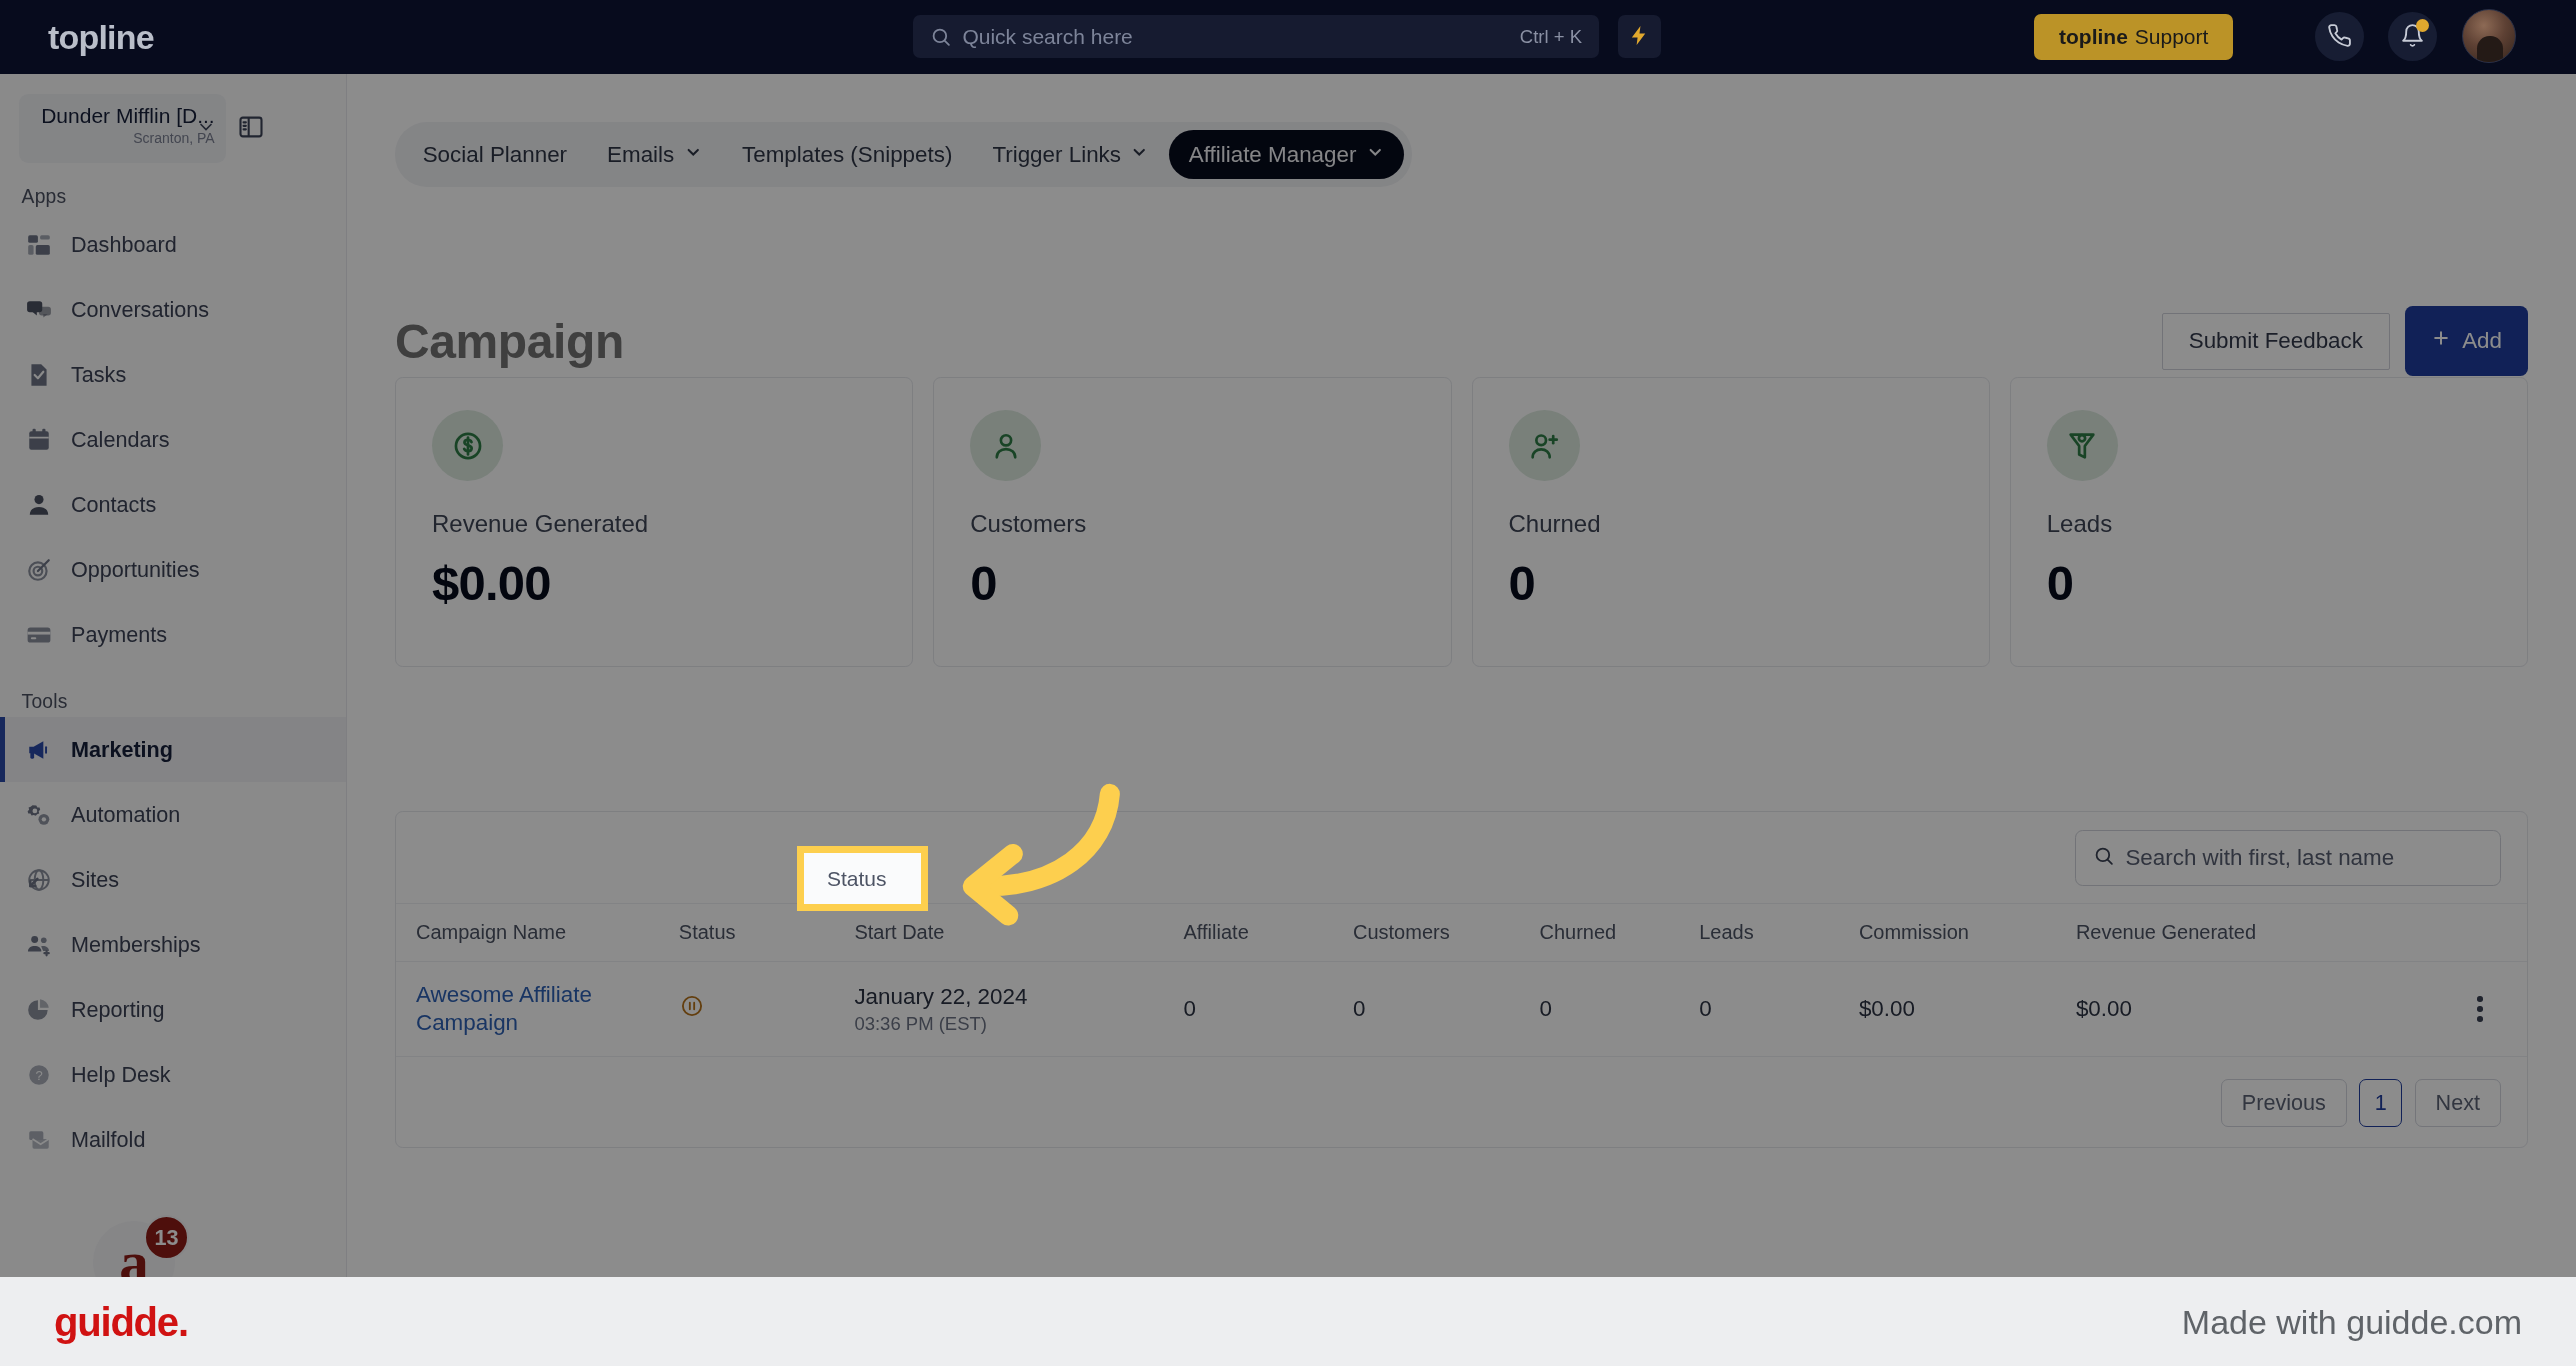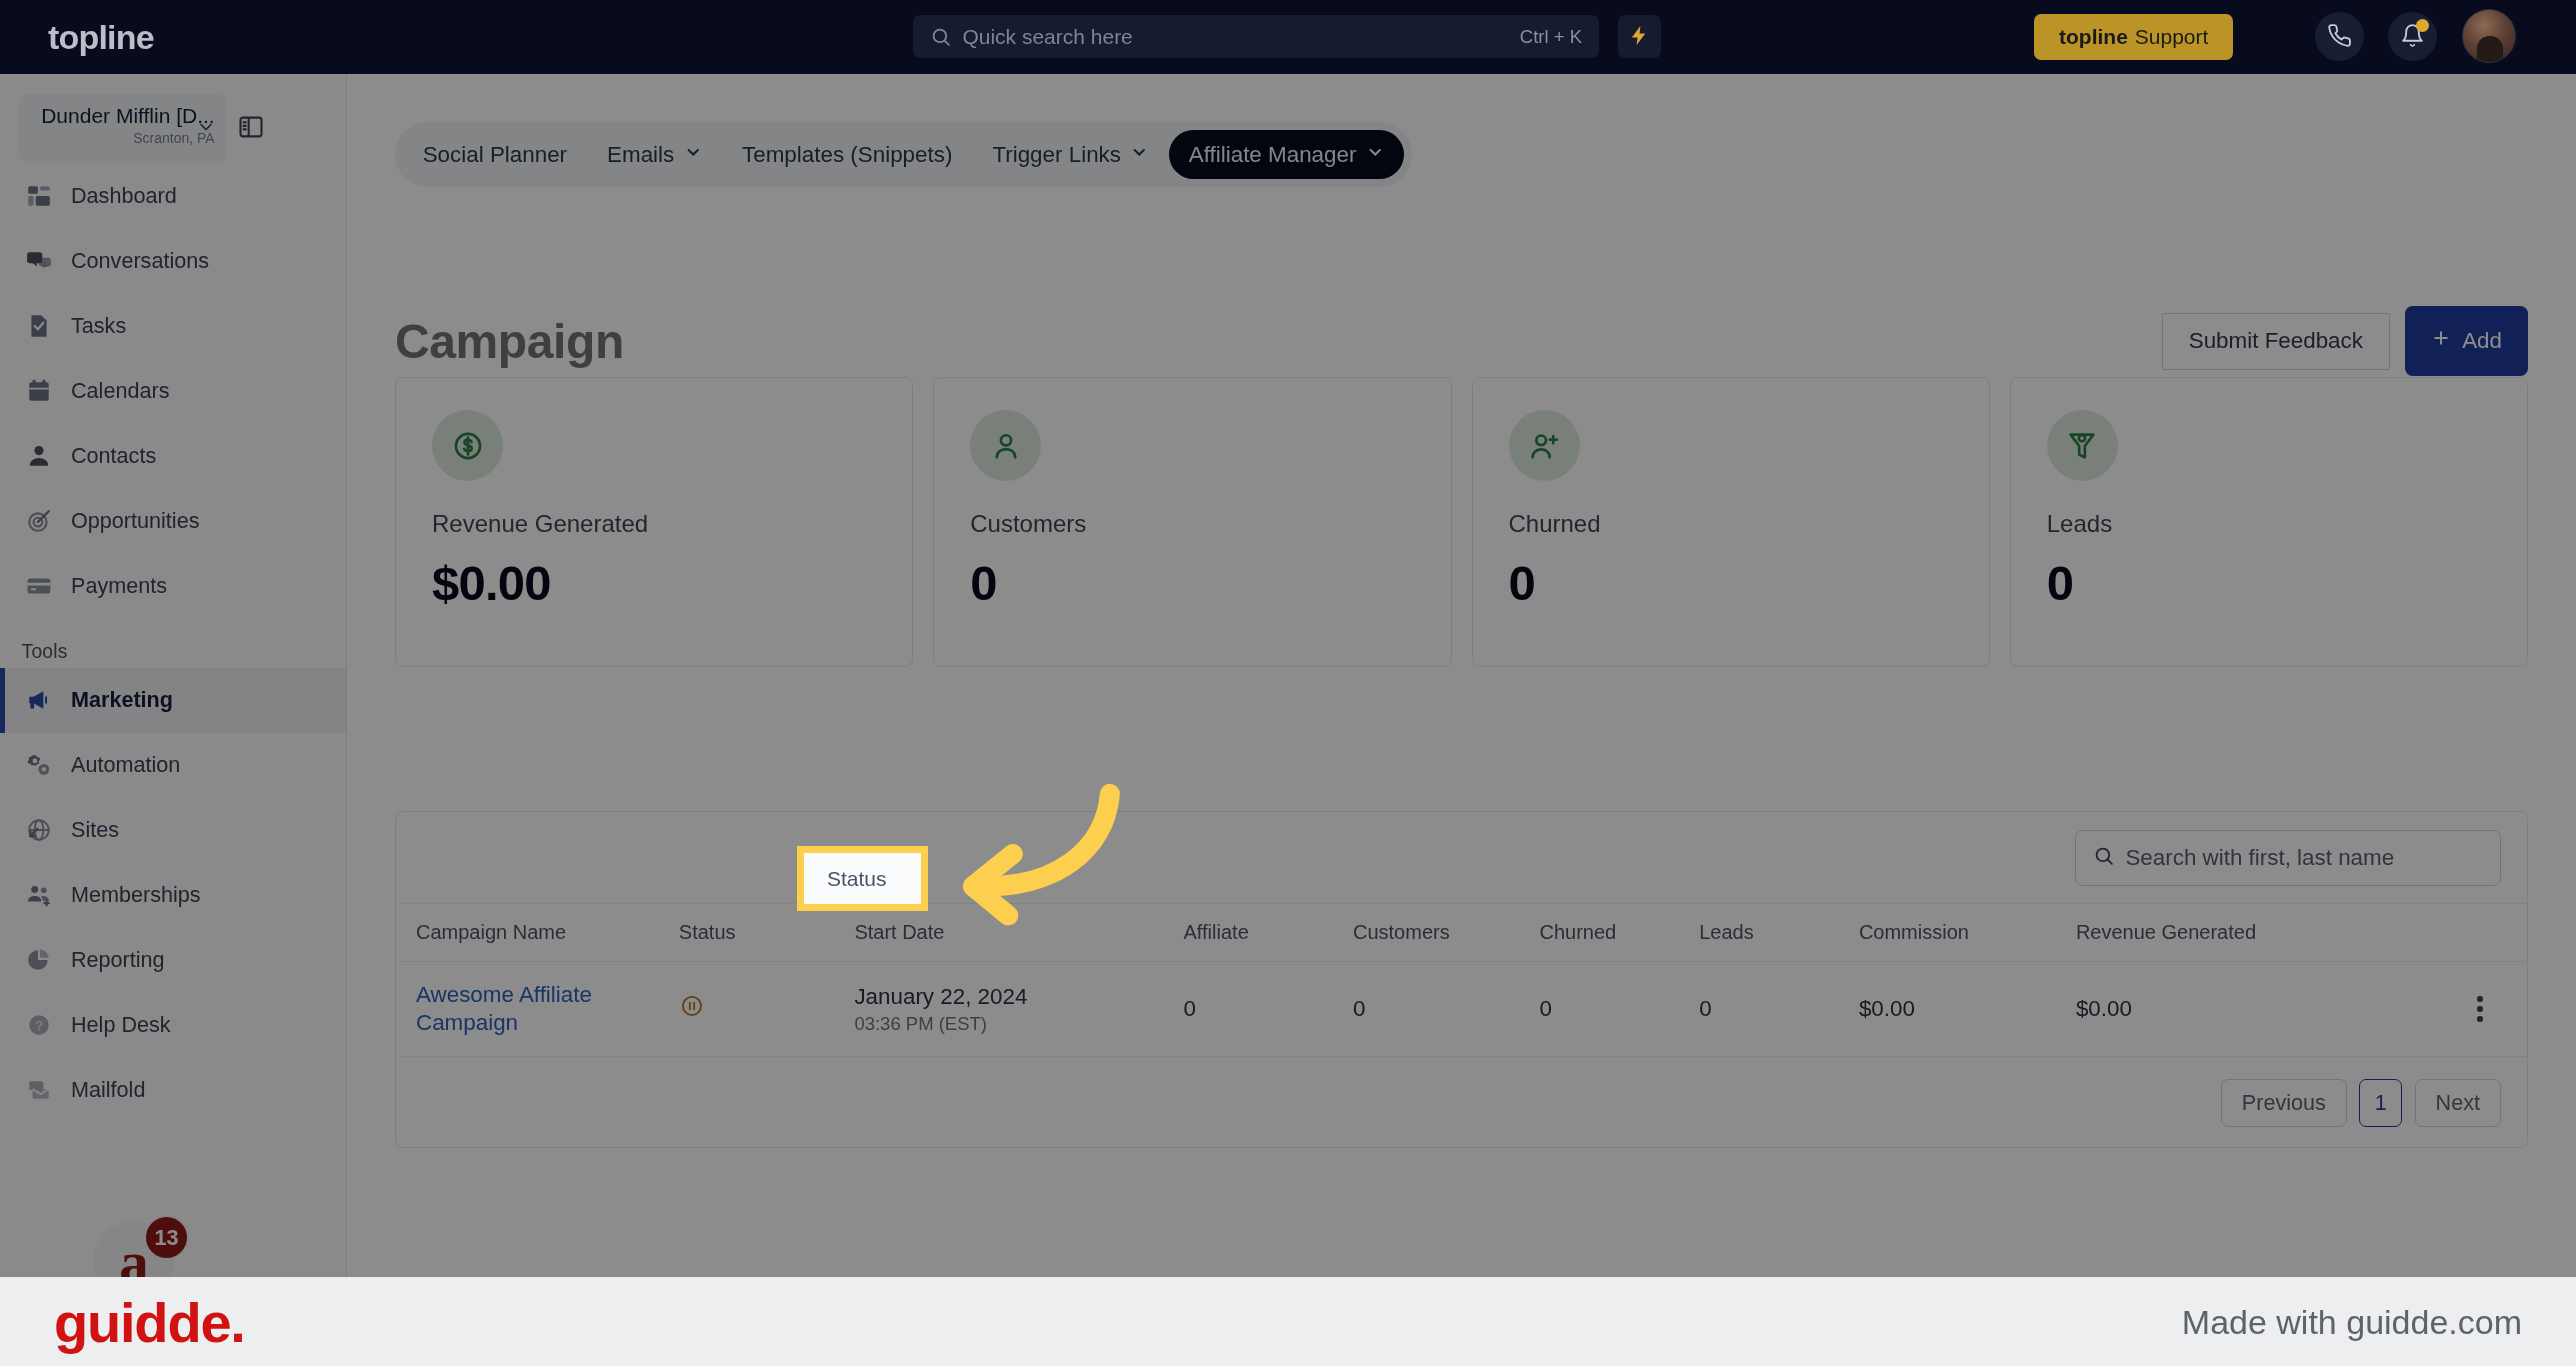--- a/index.html
+++ b/index.html
@@ -227,21 +227,21 @@
   }
   #spotlight span { font-size: 21px; color: #4d5465; }
   #arrow { position: absolute; left: 911px; top: 780px; z-index: 71; }
 
   
   .footer {
     position: absolute; left: 0; top: 1277px; width: 2576px; height: 90px;
     background: #edeef0; display: flex; align-items: center; justify-content: space-between;
     padding: 0 54px;
   }
-  .guidde-logo { font-size: 56px; color: #d01212; font-weight: 700; letter-spacing: -1.2px; }
+  .guidde-logo { font-size: 40px; color: #d01212; font-weight: 700; letter-spacing: -1.2px; }
   .guidde-made { font-size: 34px; color: #5f6368; }
 </style>
 </head>
 <body>
 
 <div id="app">
 
   <div class="topbar">
     <div class="brand">topline</div>
 
@@ -307,20 +307,21 @@
             <rect x="3" y="4" width="18" height="16" rx="2"></rect>
               <line x1="10" y1="4" x2="10" y2="20"></line>
             <line x1="5.6" y1="8" x2="7.6" y2="8" stroke-linecap="round"></line>
               <line x1="5.6" y1="11" x2="7.6" y2="11" stroke-linecap="round"></line>
               <line x1="5.6" y1="14" x2="7.6" y2="14" stroke-linecap="round"></line>
           </svg>
         </span>
       </div>
     </div>
 
+    <div class="nav-group-label">Apps</div>
 
     <div class="nav-item">
       <span class="ico">
         <svg viewBox="0 0 24 24" width="26" height="26" fill="#6d7485">
             <rect x="2" y="3" width="9" height="7" rx="1.5"></rect>
             <rect x="13" y="3" width="9" height="4" rx="1.5" opacity=".6"></rect>
             <rect x="2" y="12" width="5" height="9" rx="1.5" opacity=".6"></rect>
             <rect x="9" y="12" width="13" height="9" rx="1.5"></rect>
           </svg>
       </span>

